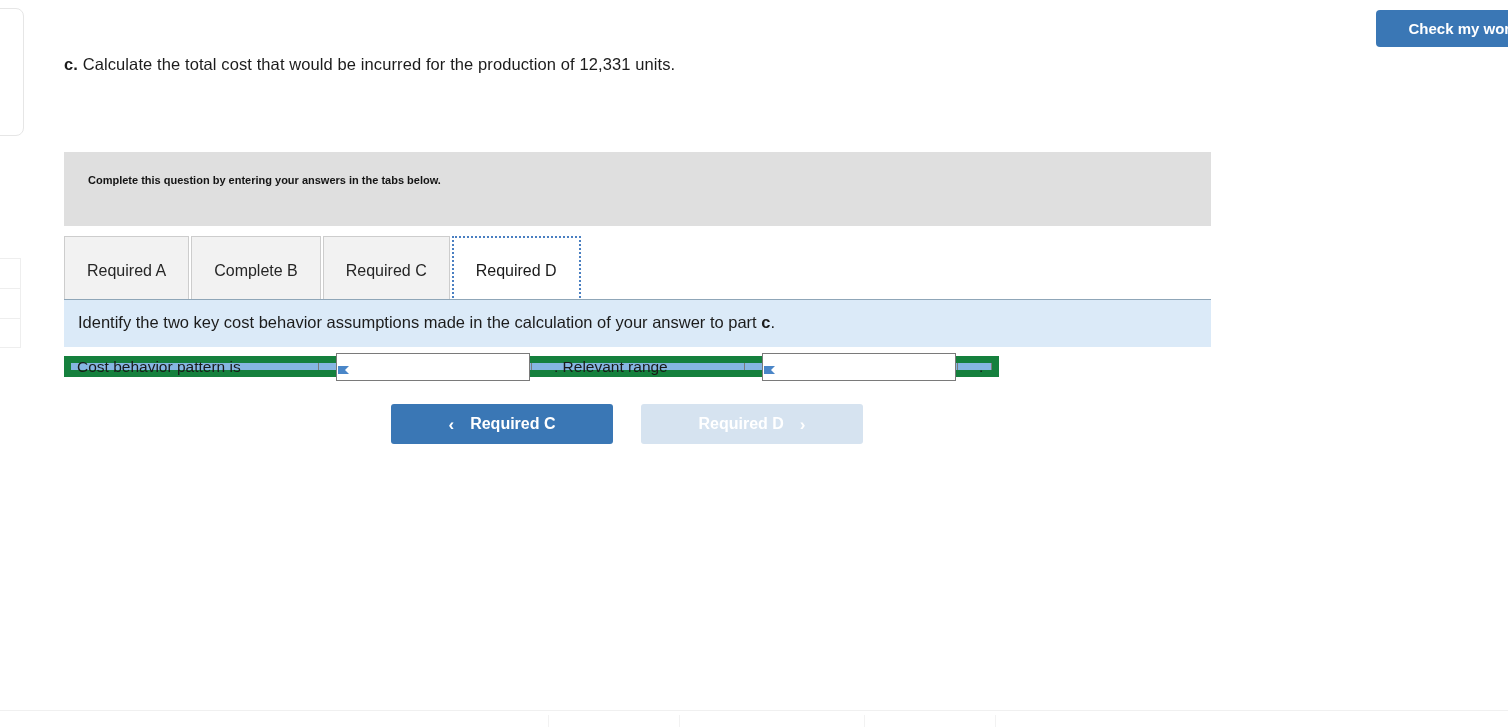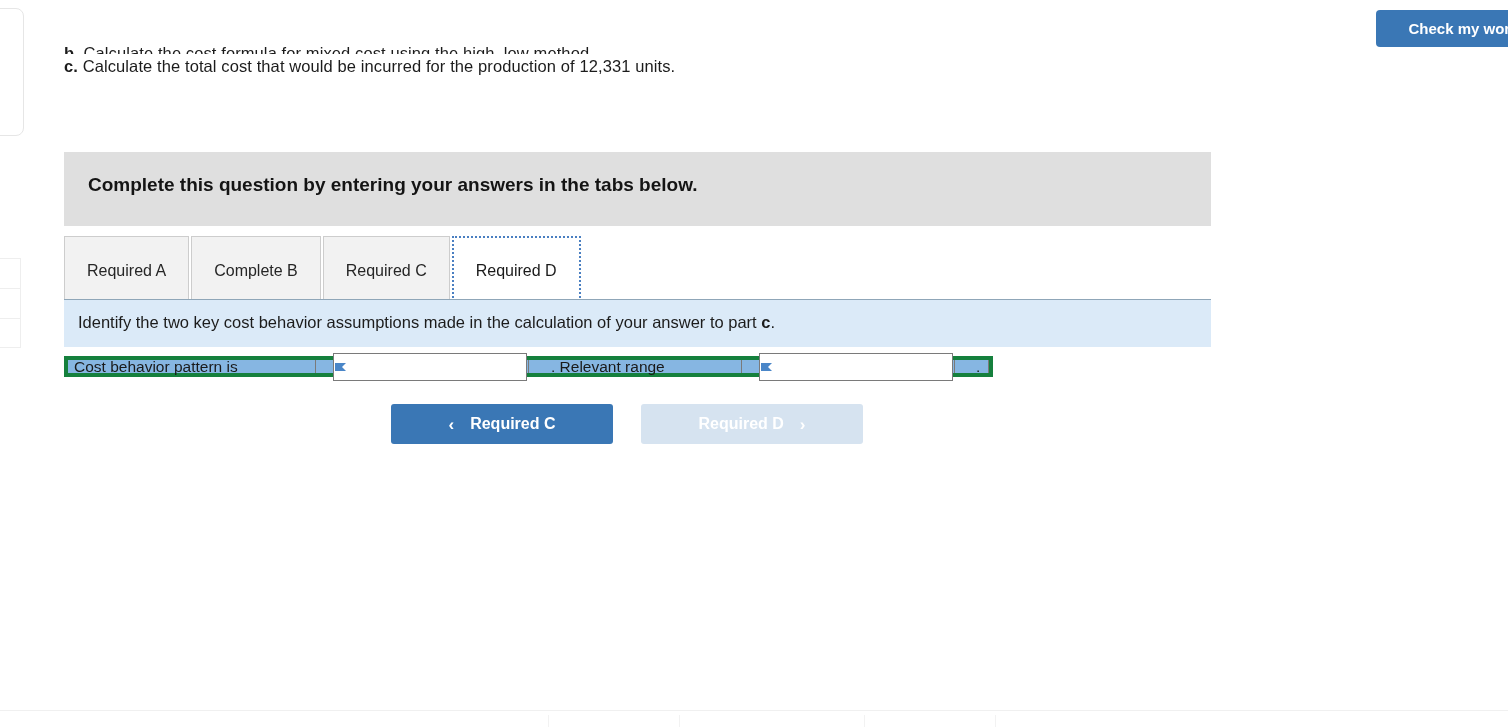--- a/index.html
+++ b/index.html
@@ -96,21 +96,21 @@
     left: 64px;
     top: 152px;
     width: 1147px;
     height: 74px;
     background: #dfdfdf;
   }
   .instruction-bar .txt {
     position: absolute;
     left: 24px;
     top: 22px;
-    font-size: 19px;
+    font-size: 11px;
     font-weight: bold;
     color: #141414;
     white-space: nowrap;
   }
 
   
   .tabs {
     position: absolute;
     left: 64px;
     top: 236px;
@@ -160,21 +160,21 @@
   .question-banner .txt b { font-weight: bold; }
 
   
   .answer-row {
     position: absolute;
     left: 64px;
     top: 356px;
     height: 21px;
     display: flex;
     align-items: stretch;
-    border: 4px solid #15803d;
+    border: 7px solid #15803d;
     background: #86b6e2;
     gap: 16px;
   }
   .ans-label {
     background: #86b6e2;
     display: flex;
     align-items: center;
     padding: 0 6px;
     font-size: 15.5px;
     color: #1a1a1a;
@@ -270,23 +270,20 @@
     <div class="left-stack-cell"></div>
     <div class="left-stack-cell"></div>
     <div class="left-stack-cell" style="position:relative;">
       
     </div>
   </div>
 
   <div class="check-work-btn">Check my work</div>
 
   <div class="prompt">
-    <div class="prompt-line clipped">
-      <b>b.</b><span> Calculate the cost formula for mixed cost using the high–low method.</span>
-    </div>
     <div class="prompt-line">
       <b>c.</b><span> Calculate the total cost that would be incurred for the production of 12,331 units.</span>
     </div>
   </div>
 
   <div class="instruction-bar">
     <div class="txt">Complete this question by entering your answers in the tabs below.</div>
   </div>
 
   <div class="tabs">

